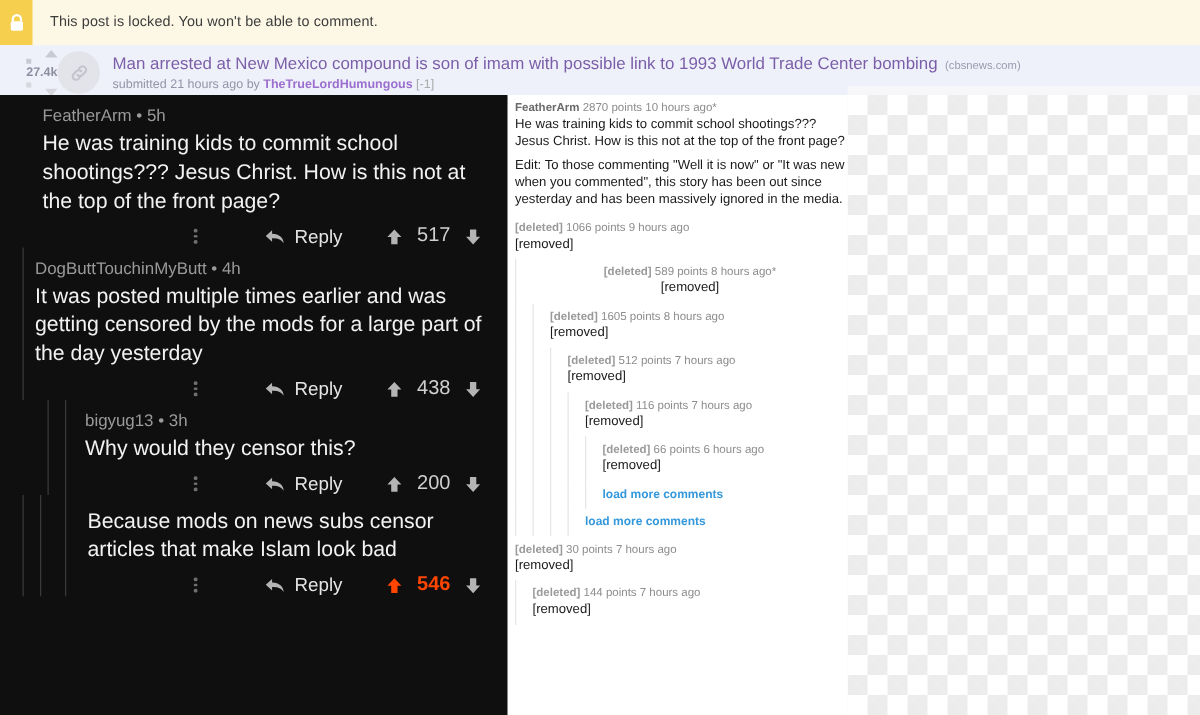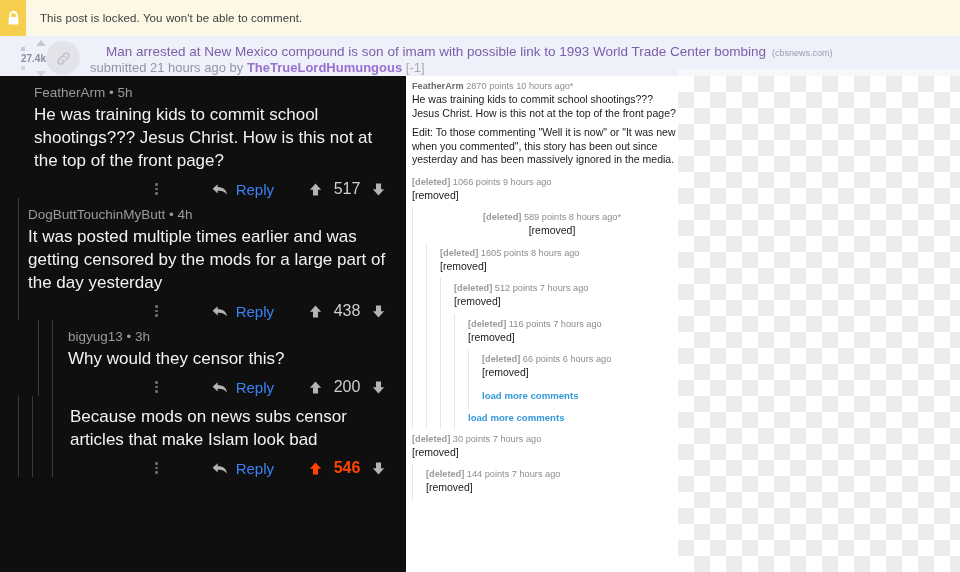--- a/index.html
+++ b/index.html
@@ -65,25 +65,25 @@
 
   .thumb {
     width: 34px; height: 34px; border-radius: 50%;
     background: #e3e3ea; flex: 0 0 34px;
     display:flex; align-items:center; justify-content:center;
     margin-top: 3px;
   }
   .post-body { margin-left: 10px; padding-top: 4px; }
   .post-title {
     font-size: 13.5px; color: #7b5ea8; font-weight: 400;
-    line-height: 15px; white-space: nowrap; margin-left: 16px;
+    line-height: 15px; white-space: nowrap;
   }
   .post-domain { font-size: 9px; color: #9a9ab0; margin-left: 6px; }
   .post-meta {
-    font-size: 13px; color: #9494a8; margin-top: 2px; line-height: 11px;
+    font-size: 10px; color: #9494a8; margin-top: 2px; line-height: 11px;
     white-space: nowrap;
   }
   .post-meta .author { color: #9b6fcf; font-weight: 700; }
   .post-meta .flag { color: #aaa; }
   .post-actions {
     font-size: 9px; color: #9494a8; font-weight: 700; margin-top: 2px;
     line-height: 11px; white-space: nowrap;
   }
   .post-actions span { margin-right: 7px; }
   .post-actions .gold { color: #b8962e; }
@@ -121,21 +121,21 @@
   .dc-actions {
     display: flex; align-items: center; justify-content: flex-end;
     gap: 0; margin-top: 8px; padding-right: 8px;
   }
   .kebab {
     width: 20px; display:flex; flex-direction: column; align-items:center; gap:2px;
     margin-right: 44px;
   }
   .kebab i { width: 2.5px; height: 2.5px; background: #6f6f6f; border-radius: 50%; display:block;}
   .reply-btn { display:flex; align-items:center; gap:7px; margin-right: 34px; }
-  .reply-label { font-size: 15px; color: #3b82f6; }
+  .reply-label { font-size: 15px; color: #e5e5e5; }
   .votes { display:flex; align-items:center; gap: 8px; }
   .vnum { font-size: 16px; color: #cfcfcf; min-width: 32px; text-align:center; }
   .vnum.hot { color: #ff4500; font-weight: 700; }
 
   
   .right-page {
     position: absolute; left: 406px; top: 76px;
     width: 272px; height: 496px;
     background: #ffffff;
     overflow: hidden;

